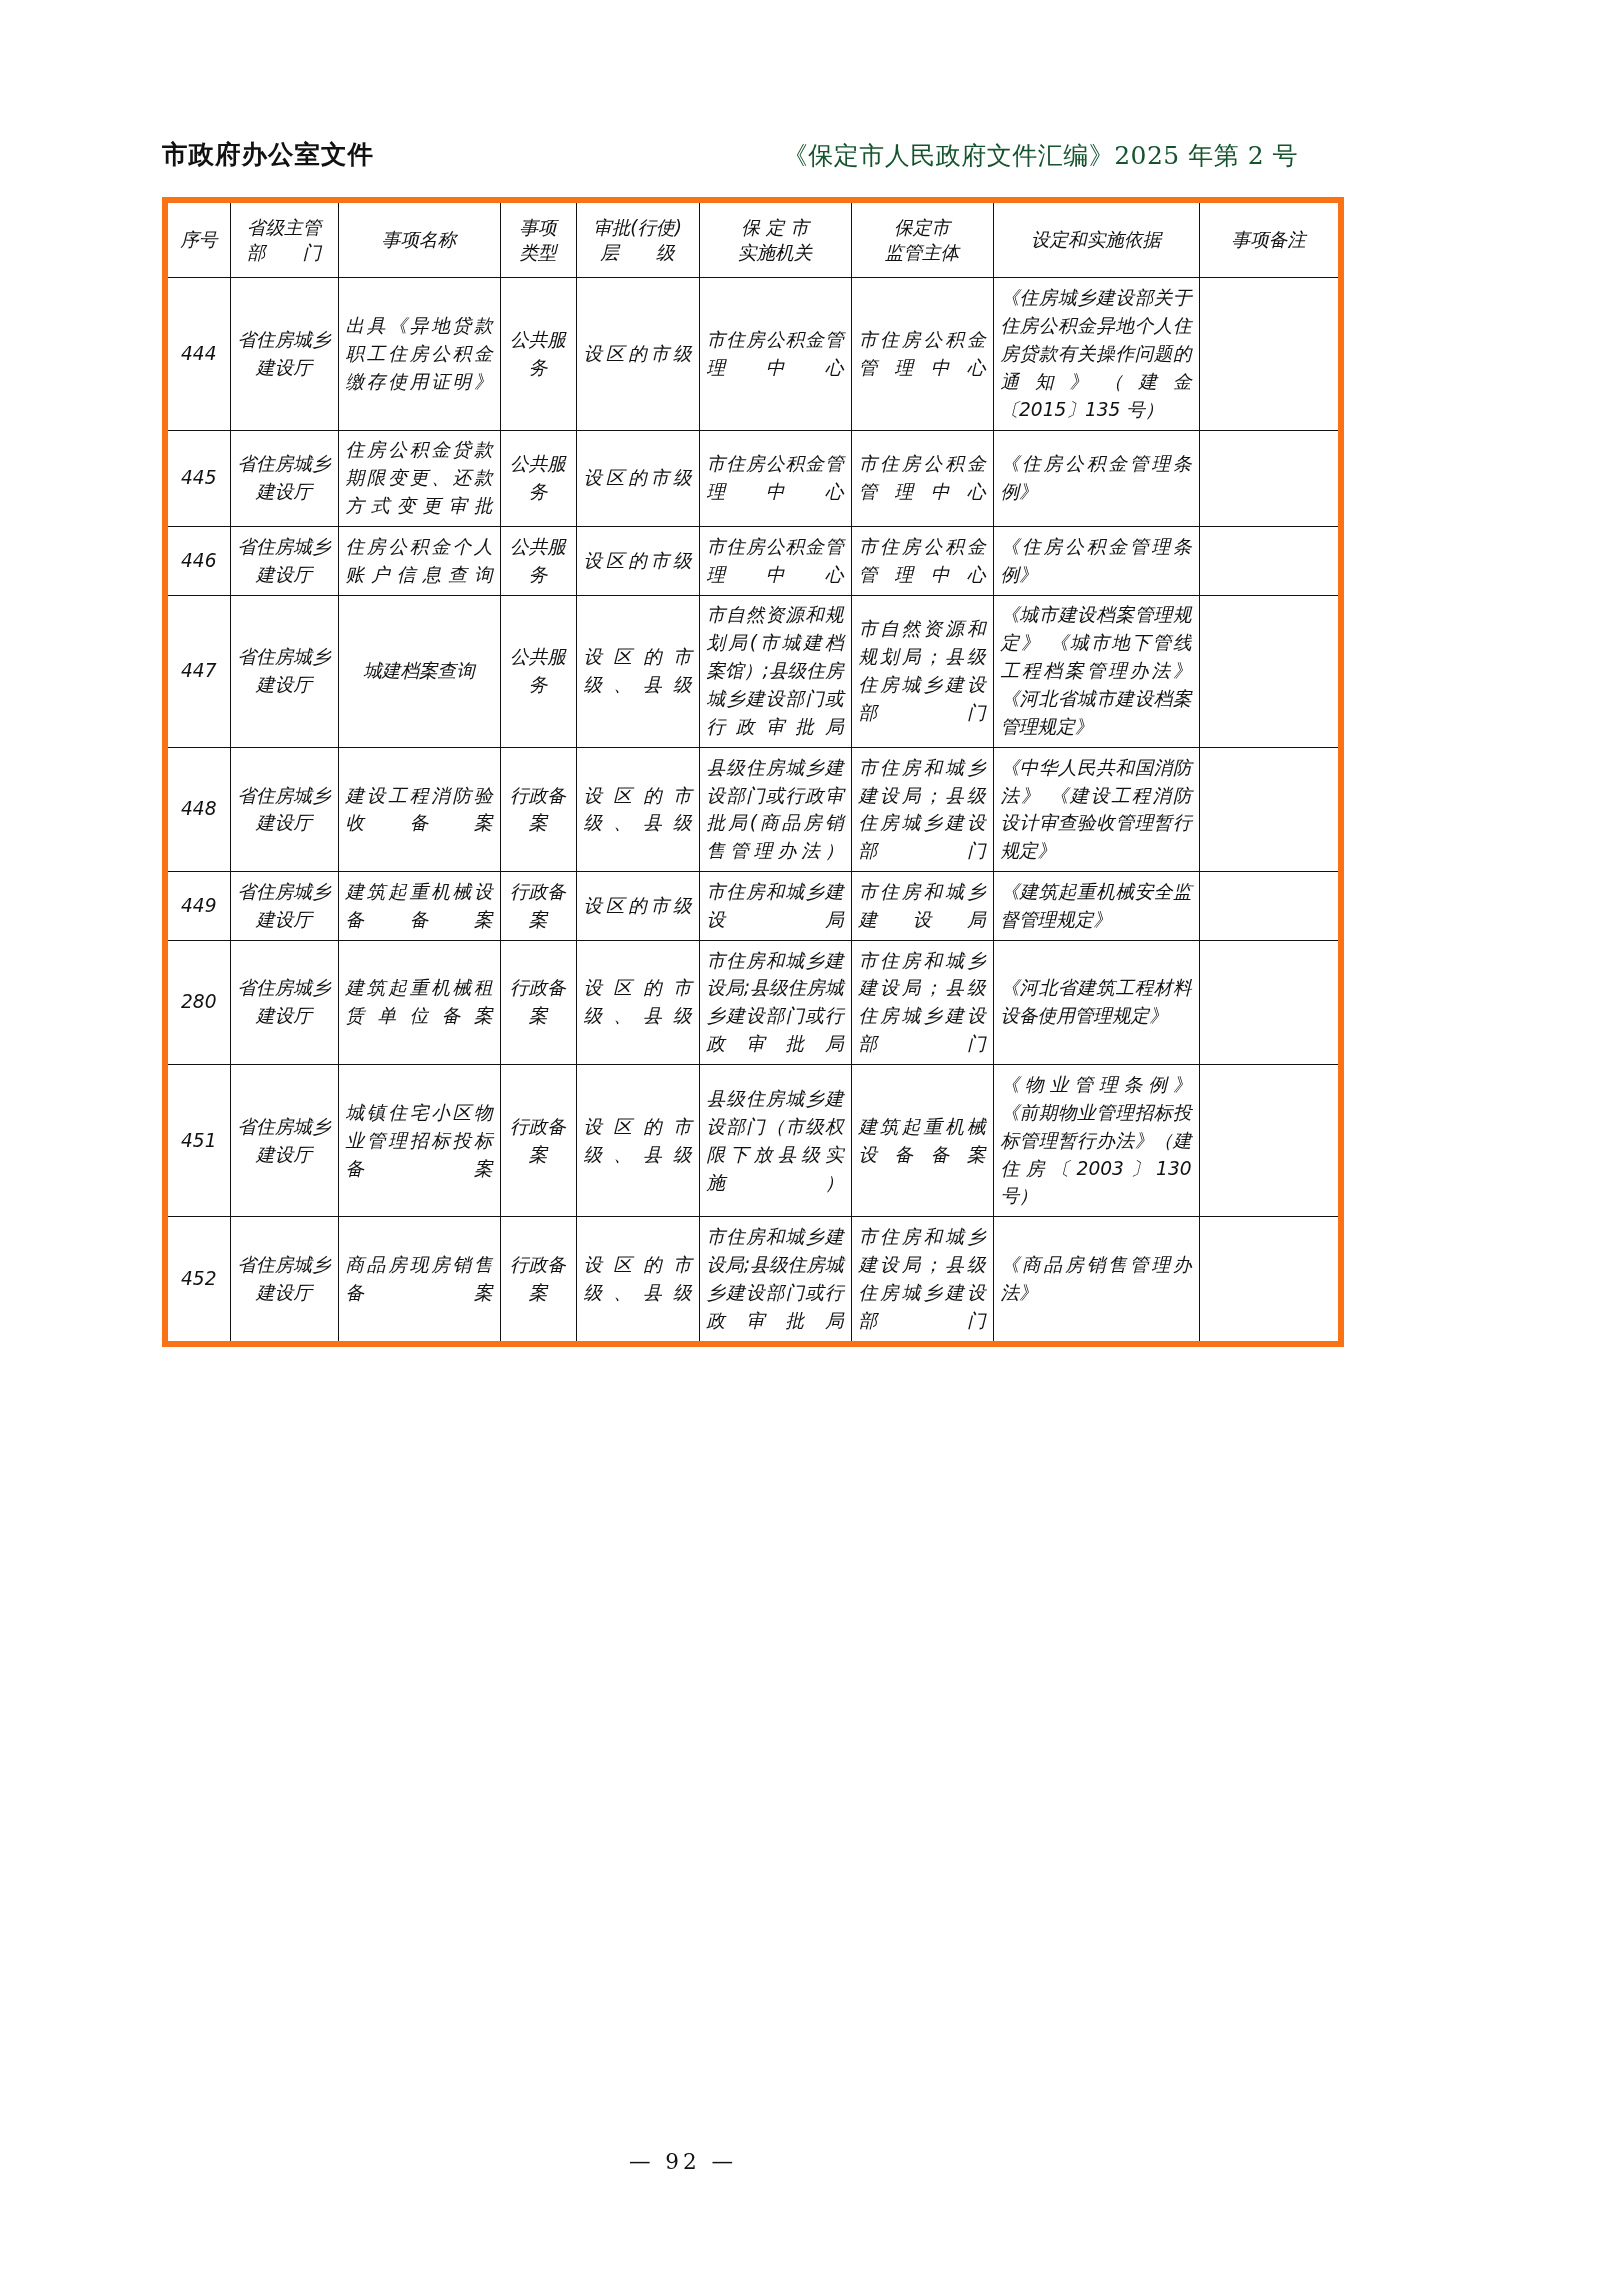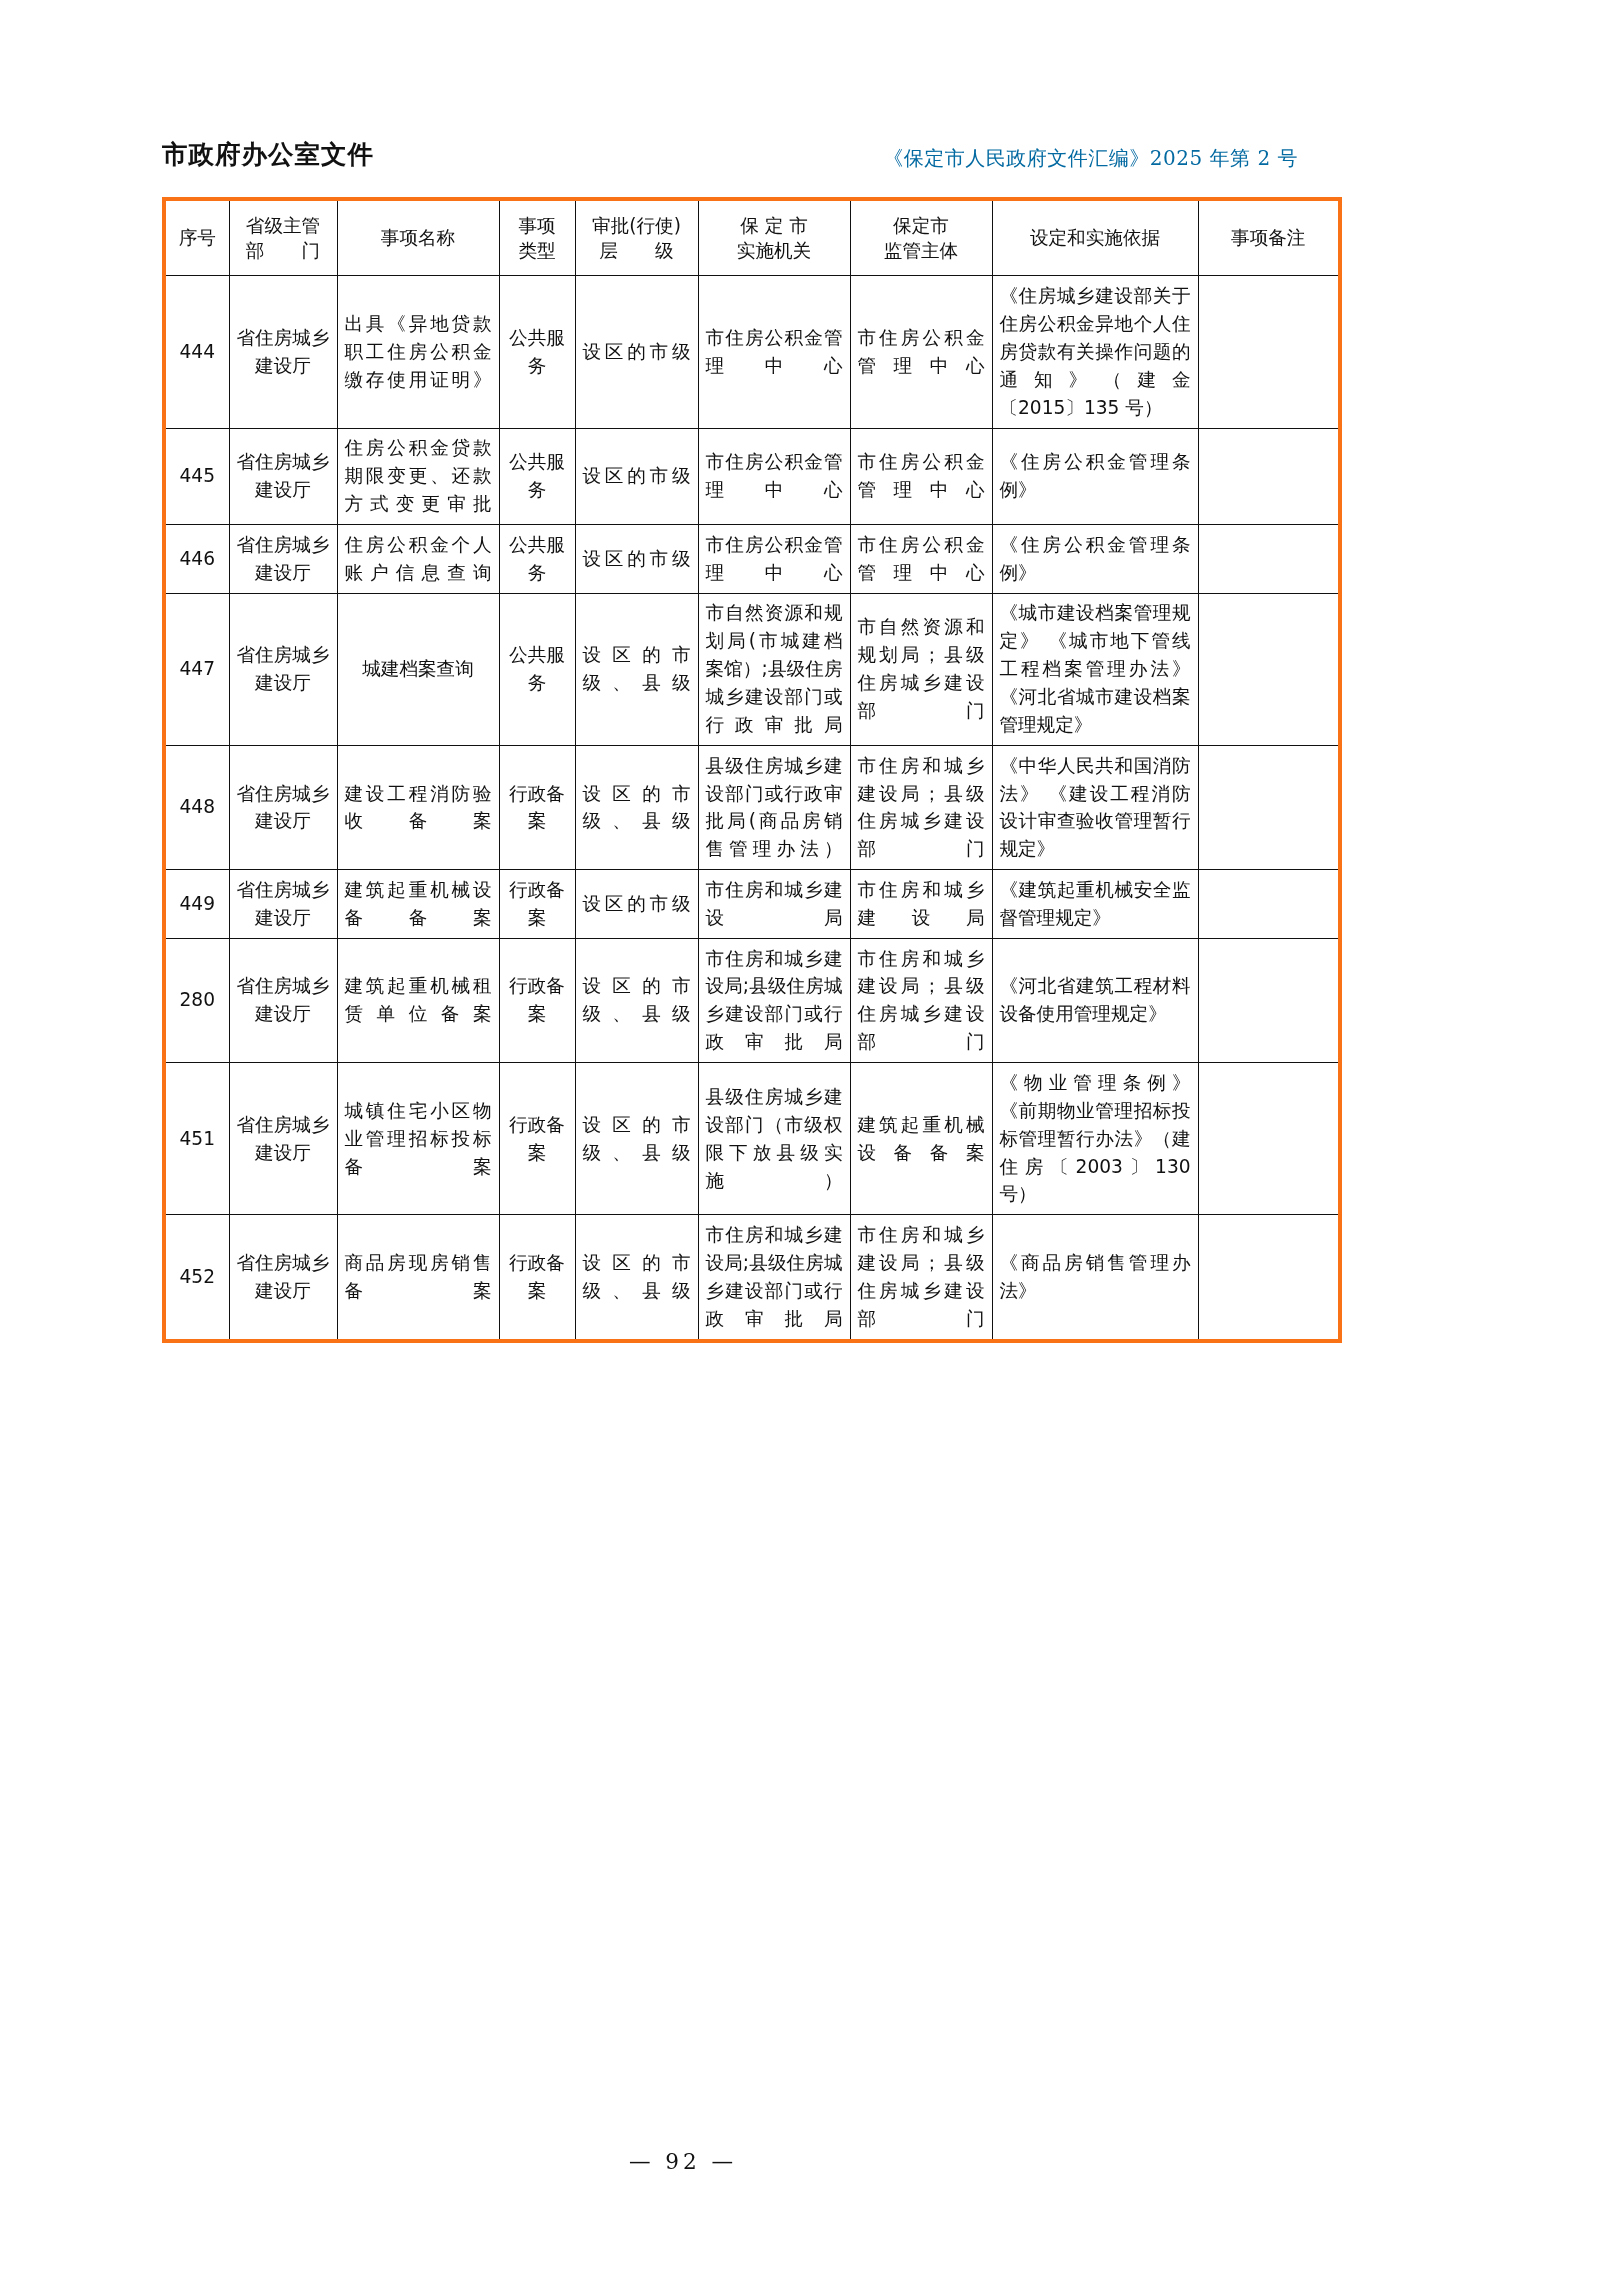--- a/index.html
+++ b/index.html
@@ -31,29 +31,30 @@
   }
   .header-left {
     font-family: "DejaVu Serif", "Liberation Serif", serif;
     font-weight: bold;
     font-size: 25.5px;
     letter-spacing: 1px;
     color: #111;
   }
   .header-right {
     font-family: "DejaVu Serif", "Liberation Serif", serif;
-    font-size: 20px;
-    color: #0369a1;
+    font-size: 25px;
+    color: #14532d;
     letter-spacing: 0.5px;
   }
   table.matters {
     border-collapse: collapse;
     width: 100%;
     table-layout: fixed;
-    border: 4px solid #f97316;
+    border: 6px solid #f97316;
+    font-style: italic;
   }
   table.matters th, table.matters td {
     border: 1px solid #111;
     padding: 5.9px 6.9px;
     vertical-align: middle;
     font-size: 18.6px;
     line-height: 1.5;
     color: #111;
     font-family: "DejaVu Sans", "Liberation Sans", sans-serif;
   }

